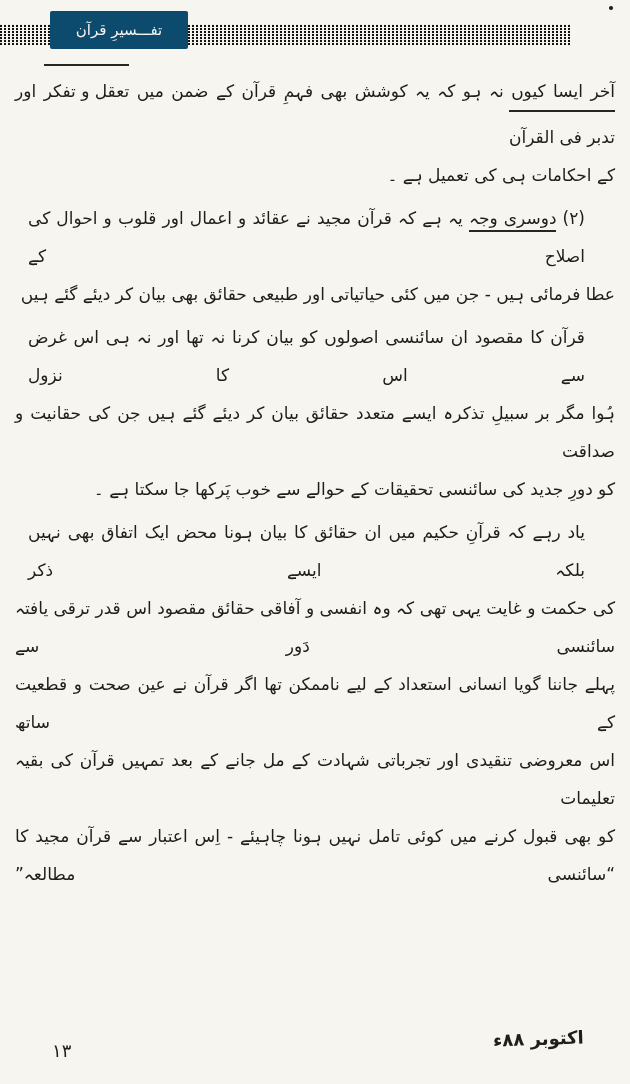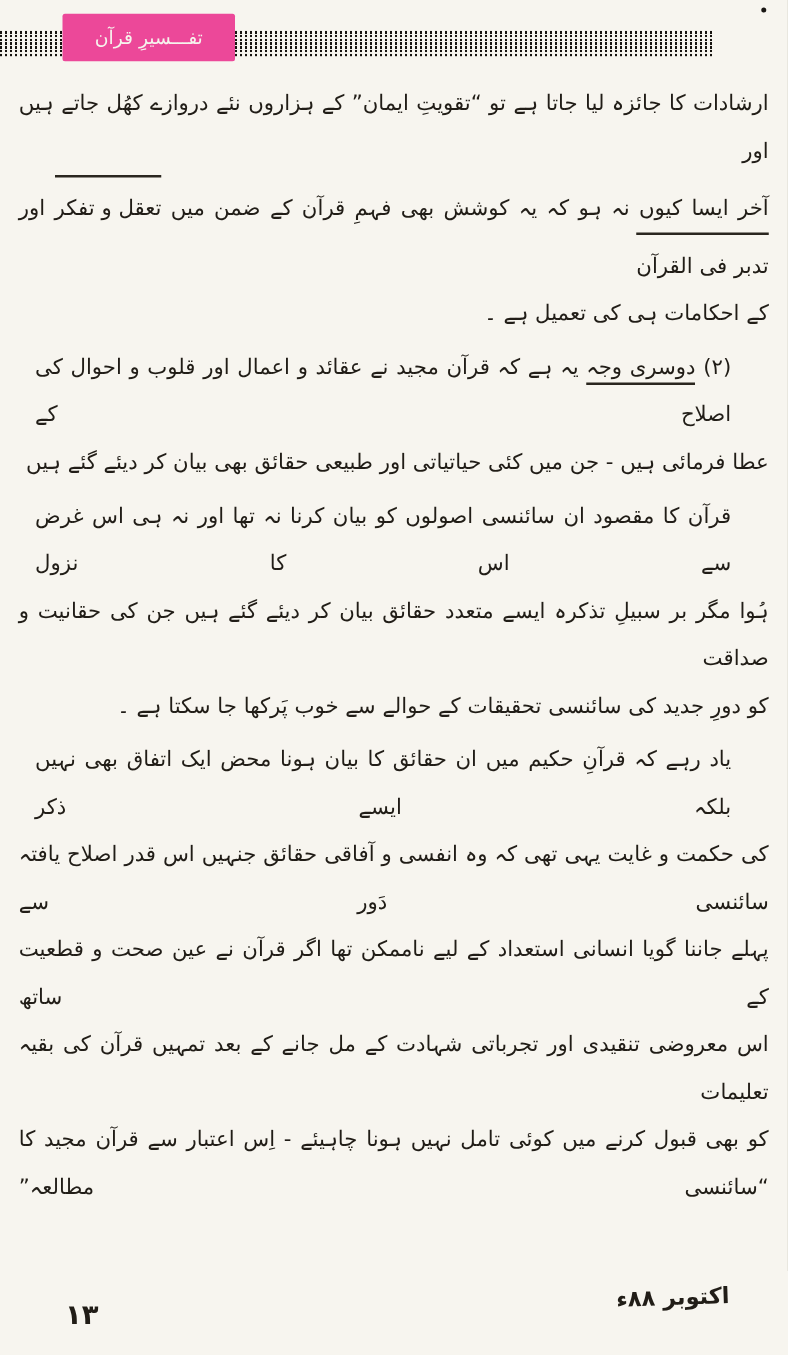--- a/index.html
+++ b/index.html
@@ -10,21 +10,21 @@
   }
   
   .masthead-band {
     position:absolute; left:0; right:60px; top:24px; height:21px;
     background-image:
       repeating-linear-gradient(0deg, rgba(247,245,239,0) 0 2px, rgba(247,245,239,0.95) 2px 3px),
       repeating-linear-gradient(90deg, #16130f 0 2px, rgba(247,245,239,0) 2px 4px);
   }
   .masthead-box {
     position:absolute; right:443px; left:50px; top:11px; height:38px;
-    background:#ec4899; color:#f6f4ed; z-index:2;
+    background:#0c4a6e; color:#f6f4ed; z-index:2;
     display:flex; align-items:center; justify-content:center;
     font-size:15px; letter-spacing:1px; border-radius:2px;
     width:138px; left:auto; right:auto; margin-left:0; 
   }
   .masthead-box { left:50px; }
   .scan-speck { position:absolute; left:609px; top:6px; width:4px; height:4px; background:#191613; border-radius:50%; }
   
   .body-text {
     position:absolute; top:64px; right:15px; left:15px;
     font-size:17px; line-height:38px; direction:rtl;
@@ -37,52 +37,51 @@
     display:inline-block; line-height:22px; padding-top:14px;
     border-top:2px solid #2a261f;
   }
   .em-underline { border-bottom:2px solid #2a261f; padding-bottom:2px; }
   
   .footer-date {
     position:absolute; top:1028px; right:46px; font-size:18px; font-weight:700;
     transform:rotate(-2deg);
   }
   .footer-page {
-    position:absolute; top:1040px; left:52px; font-size:22px; font-weight:700;
+    position:absolute; top:1040px; left:52px; font-size:18px; font-weight:400;
   }
 </style>
 </head>
 <body>
 
 <div class="page">
 
   <div class="masthead-band"></div>
   <div class="masthead-box">
     <span>تفـــسیرِ قرآن</span>
   </div>
   <div class="scan-speck"></div>
 
   <div class="body-text">
       <div class="block">
-        <div class="line justify"><span>ارشادات کا جائزہ لیا جاتا ہے تو “تقویتِ ایمان” کے ہزاروں نئے دروازے کھُل جاتے ہیں اور</span></div>
         <div class="line justify"><span>آخر ایسا کیوں نہ ہو کہ یہ کوشش بھی فہمِ قرآن کے ضمن میں </span><span class="em-overline">تعقل و تفکر</span><span> اور </span><span class="em-overline">تدبر فی القرآن</span></div>
         <div class="line right"><span>کے احکامات ہی کی تعمیل ہے ۔</span></div>
       </div>
       <div class="block">
         <div class="line justify indent"><span>(۲) </span><span class="em-underline">دوسری وجہ</span><span> یہ ہے کہ قرآن مجید نے عقائد و اعمال اور قلوب و احوال کی اصلاح کے</span></div>
         <div class="line right"><span>عطا فرمائی ہیں - جن میں کئی حیاتیاتی اور طبیعی حقائق بھی بیان کر دیئے گئے ہیں</span></div>
       </div>
       <div class="block">
         <div class="line justify indent"><span>قرآن کا مقصود ان سائنسی اصولوں کو بیان کرنا نہ تھا اور نہ ہی اس غرض سے اس کا نزول</span></div>
         <div class="line justify"><span>ہُوا مگر بر سبیلِ تذکرہ ایسے متعدد حقائق بیان کر دیئے گئے ہیں جن کی حقانیت و صداقت</span></div>
         <div class="line right"><span>کو دورِ جدید کی سائنسی تحقیقات کے حوالے سے خوب پَرکھا جا سکتا ہے ۔</span></div>
       </div>
       <div class="block">
         <div class="line justify indent"><span>یاد رہے کہ قرآنِ حکیم میں ان حقائق کا بیان ہونا محض ایک اتفاق بھی نہیں بلکہ ایسے ذکر</span></div>
-        <div class="line justify"><span>کی حکمت و غایت یہی تھی کہ وہ انفسی و آفاقی حقائق جنہیں اس قدر اصلاح یافتہ سائنسی دَور سے</span></div>
+        <div class="line justify"><span>کی حکمت و غایت یہی تھی کہ وہ انفسی و آفاقی حقائق مقصود اس قدر ترقی یافتہ سائنسی دَور سے</span></div>
         <div class="line justify"><span>پہلے جاننا گویا انسانی استعداد کے لیے ناممکن تھا اگر قرآن نے عین صحت و قطعیت کے ساتھ</span></div>
         <div class="line justify"><span>اس معروضی تنقیدی اور تجرباتی شہادت کے مل جانے کے بعد تمہیں قرآن کی بقیہ تعلیمات</span></div>
         <div class="line justify"><span>کو بھی قبول کرنے میں کوئی تامل نہیں ہونا چاہیئے - اِس اعتبار سے قرآن مجید کا “سائنسی مطالعہ”</span></div>
       </div>
     </div>
 
   <div class="footer-date">اکتوبر ۸۸ء</div>
   <div class="footer-page">۱۳</div>
 
 </div>

